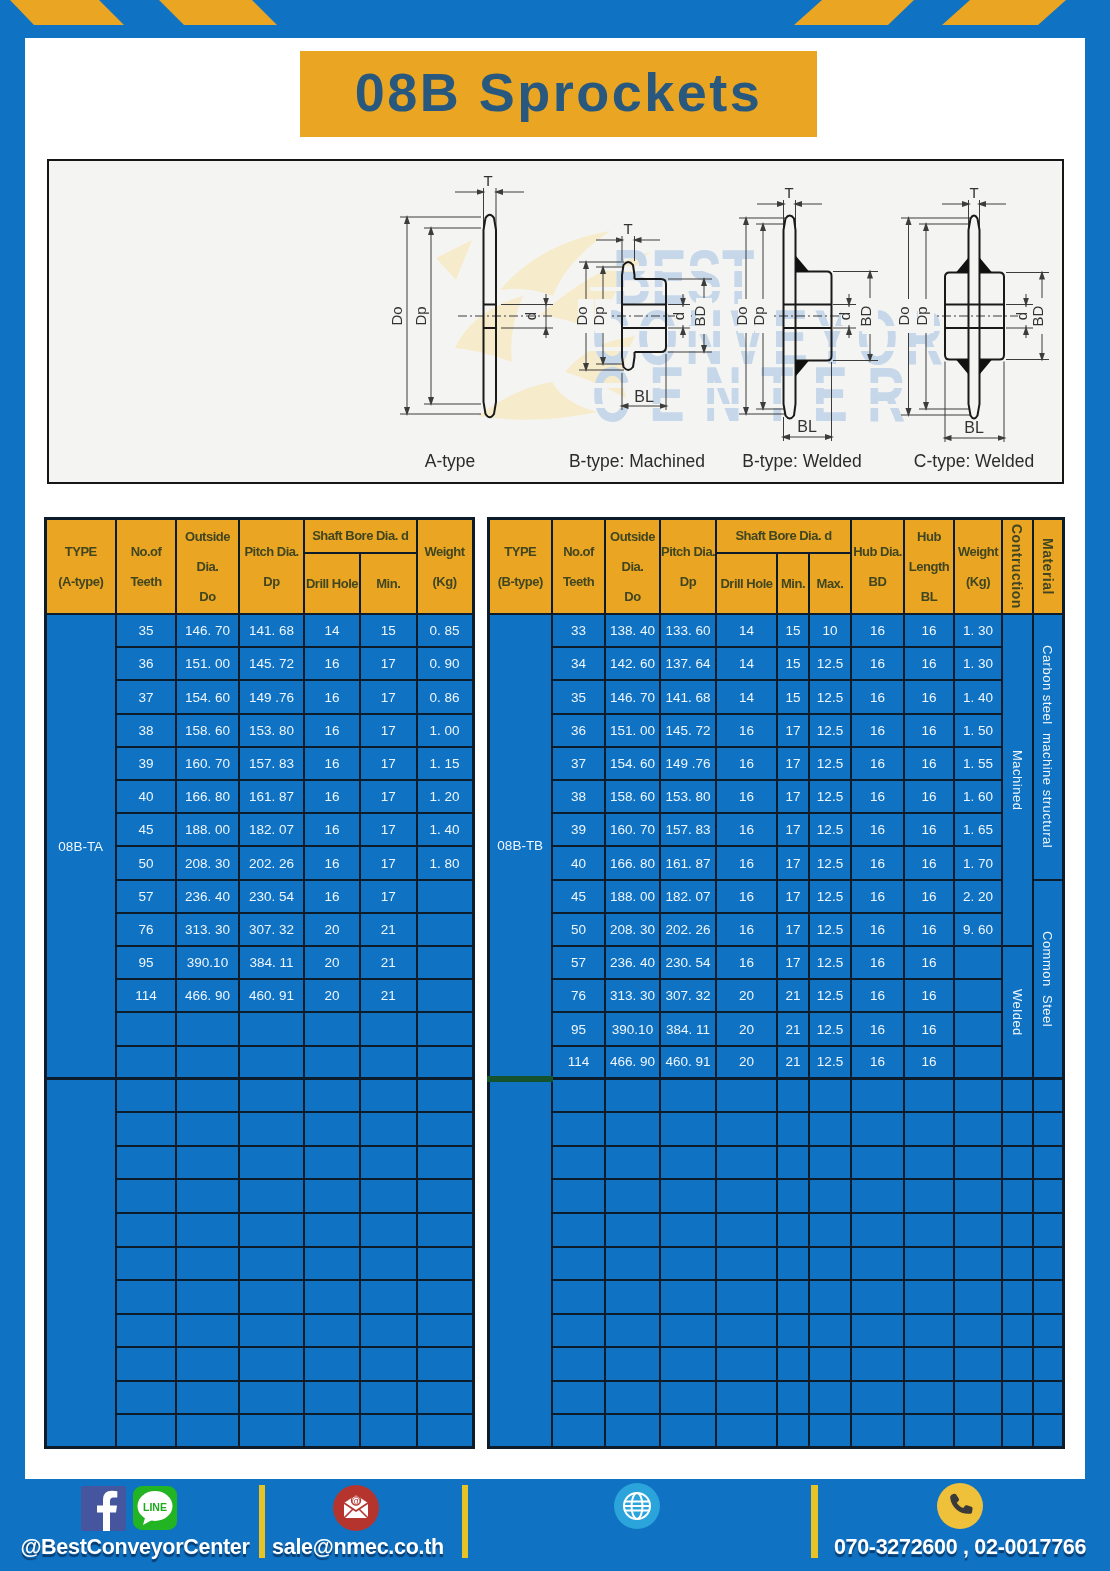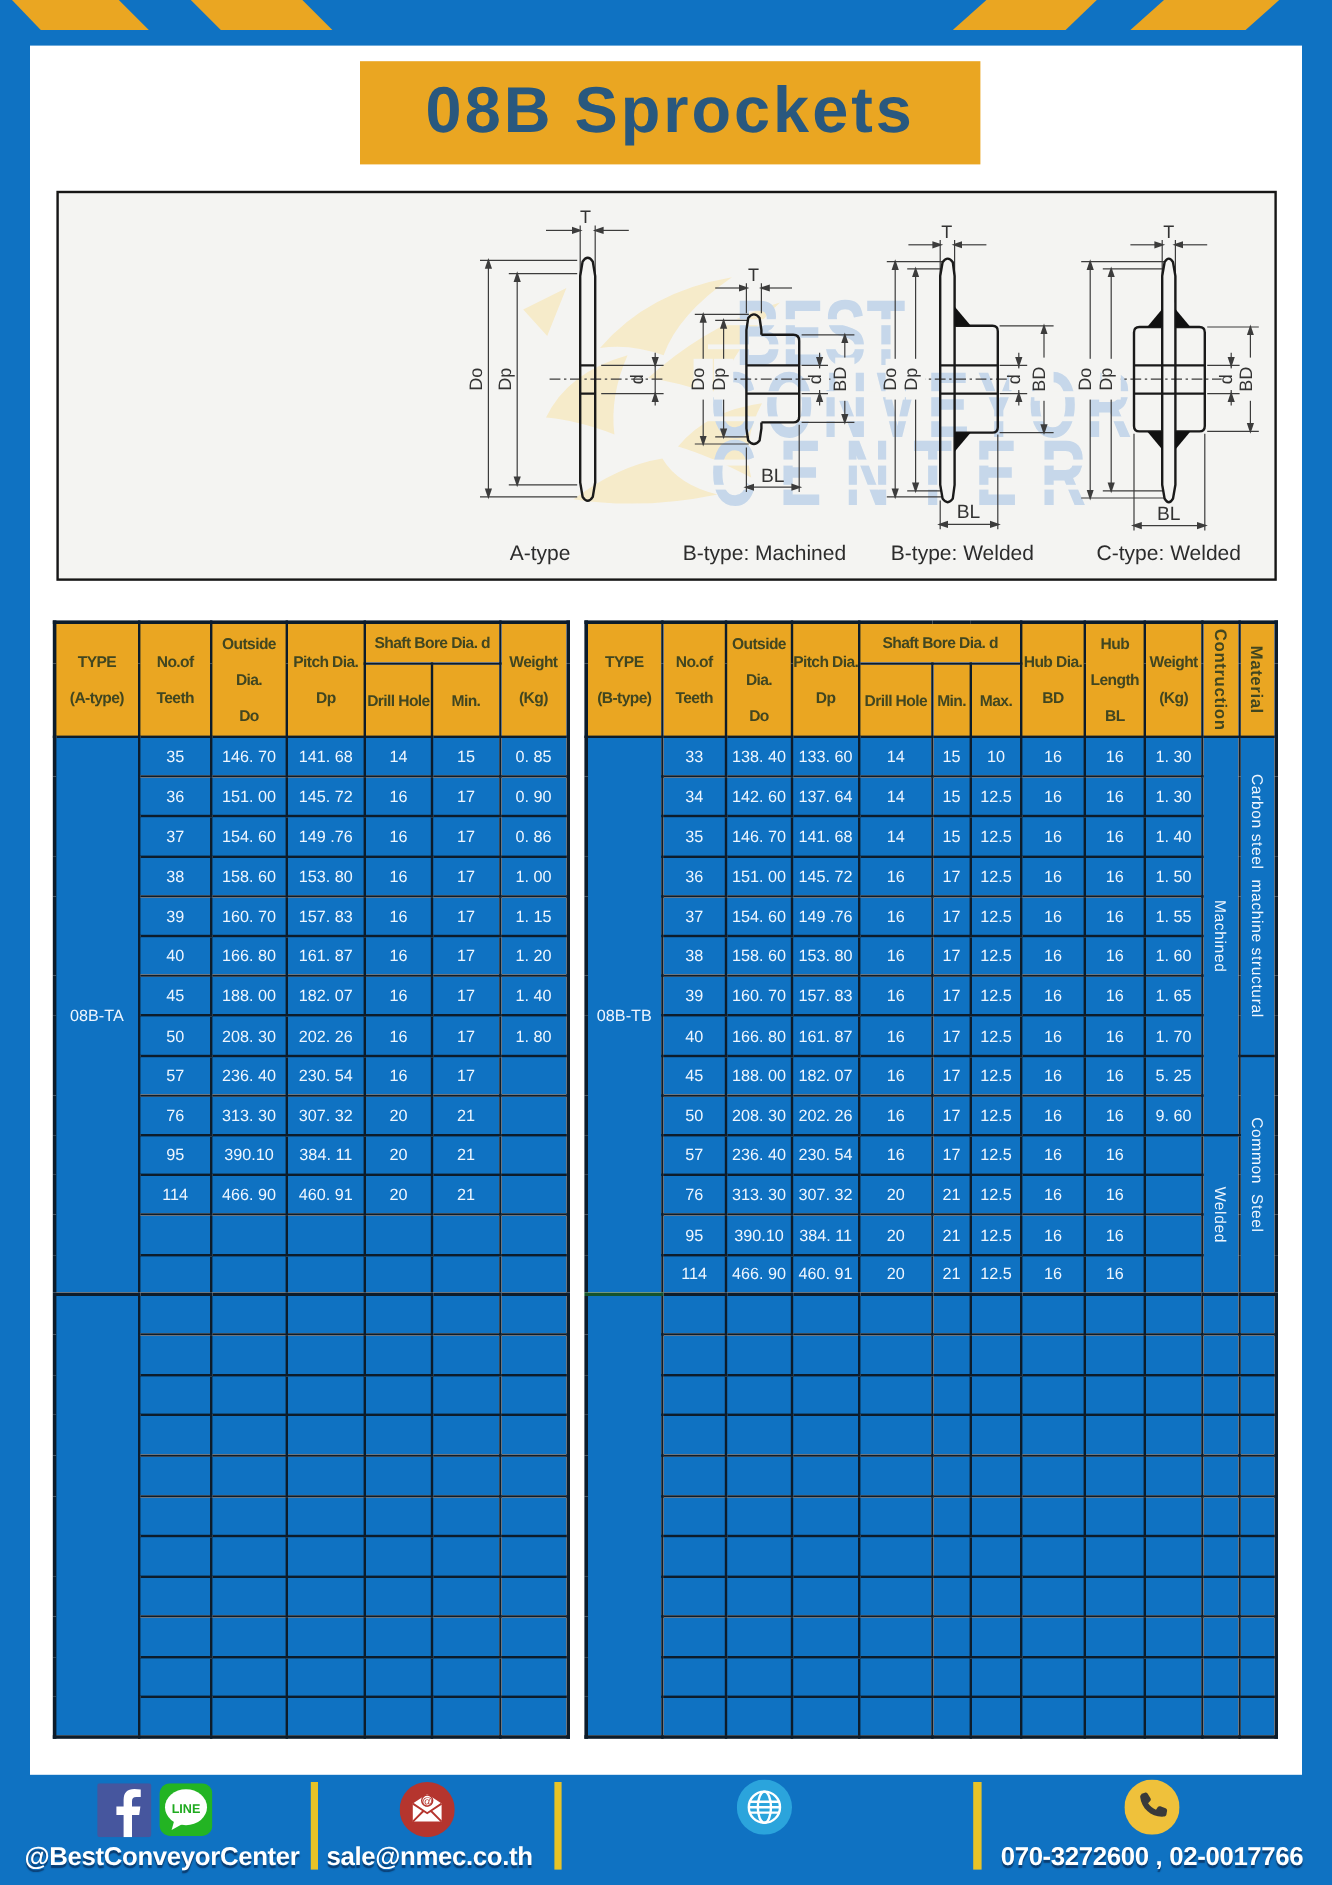--- a/index.html
+++ b/index.html
@@ -483,21 +483,21 @@
 <td class="hdv" rowspan="2">
             <span class="vtx" style="font-size:14px;font-weight:bold;">Material</span>
           </td>
 </tr>
 <tr style="height:61px">
           <td class="hd">Drill Hole</td>
           <td class="hd">Min.</td>
           <td class="hd">Max.</td>
         </tr>
 <tr style="height:33.21px">
-<td class="bd" rowspan="14" style="border-bottom:3px solid #14532d">08B-TB</td>
+<td class="bd" rowspan="14" style="border-bottom:6px solid #14532d">08B-TB</td>
 <td class="bd">33</td>
 <td class="bd">138. 40</td>
 <td class="bd">133. 60</td>
 <td class="bd">14</td>
 <td class="bd">15</td>
 <td class="bd">10</td>
 <td class="bd">16</td>
 <td class="bd">16</td>
 <td class="bd">1. 30</td>
 <td class="vert" rowspan="10">
@@ -586,21 +586,21 @@
 </tr>
 <tr style="height:33.21px">
 <td class="bd">45</td>
 <td class="bd">188. 00</td>
 <td class="bd">182. 07</td>
 <td class="bd">16</td>
 <td class="bd">17</td>
 <td class="bd">12.5</td>
 <td class="bd">16</td>
 <td class="bd">16</td>
-<td class="bd">5. 25</td>
+<td class="bd">2. 20</td>
 <td class="vert" rowspan="6" style="border-bottom:3px solid #0c1c2b">
             <span class="vtx">Common&nbsp; Steel</span>
           </td>
 </tr>
 <tr style="height:33.21px">
 <td class="bd">50</td>
 <td class="bd">208. 30</td>
 <td class="bd">202. 26</td>
 <td class="bd">16</td>
 <td class="bd">17</td>

